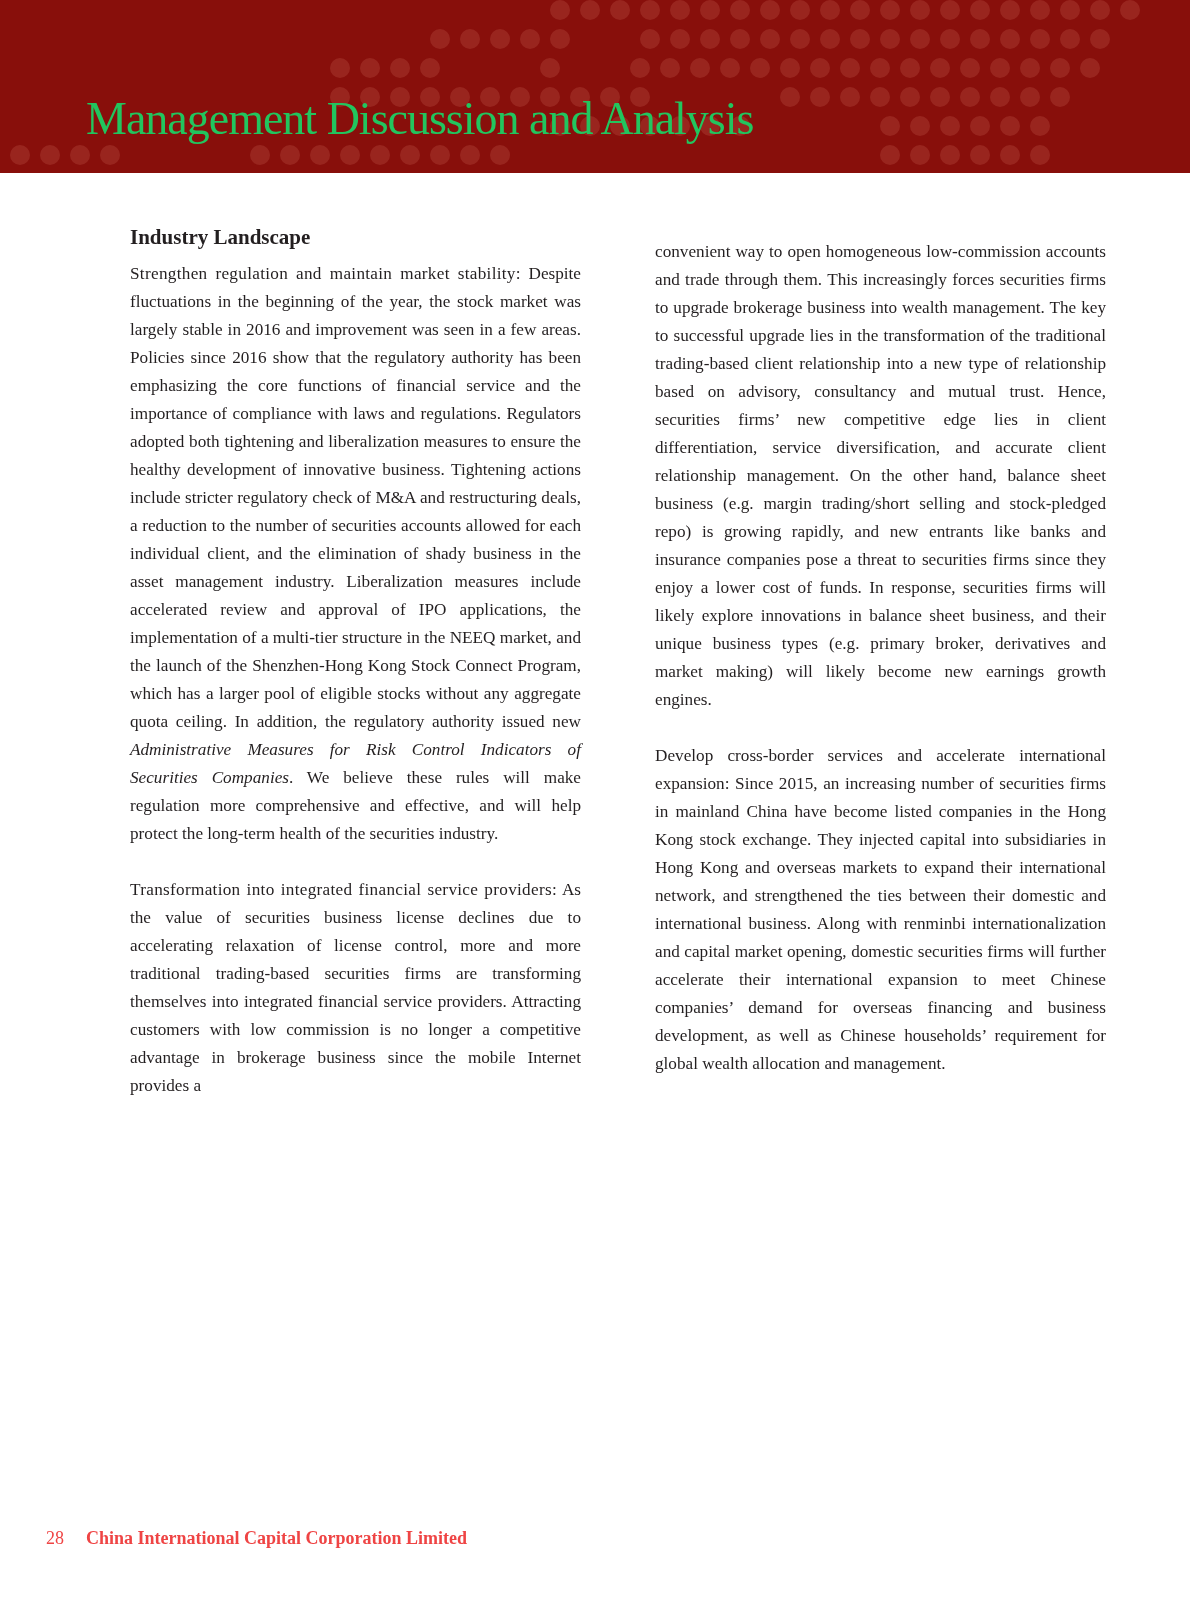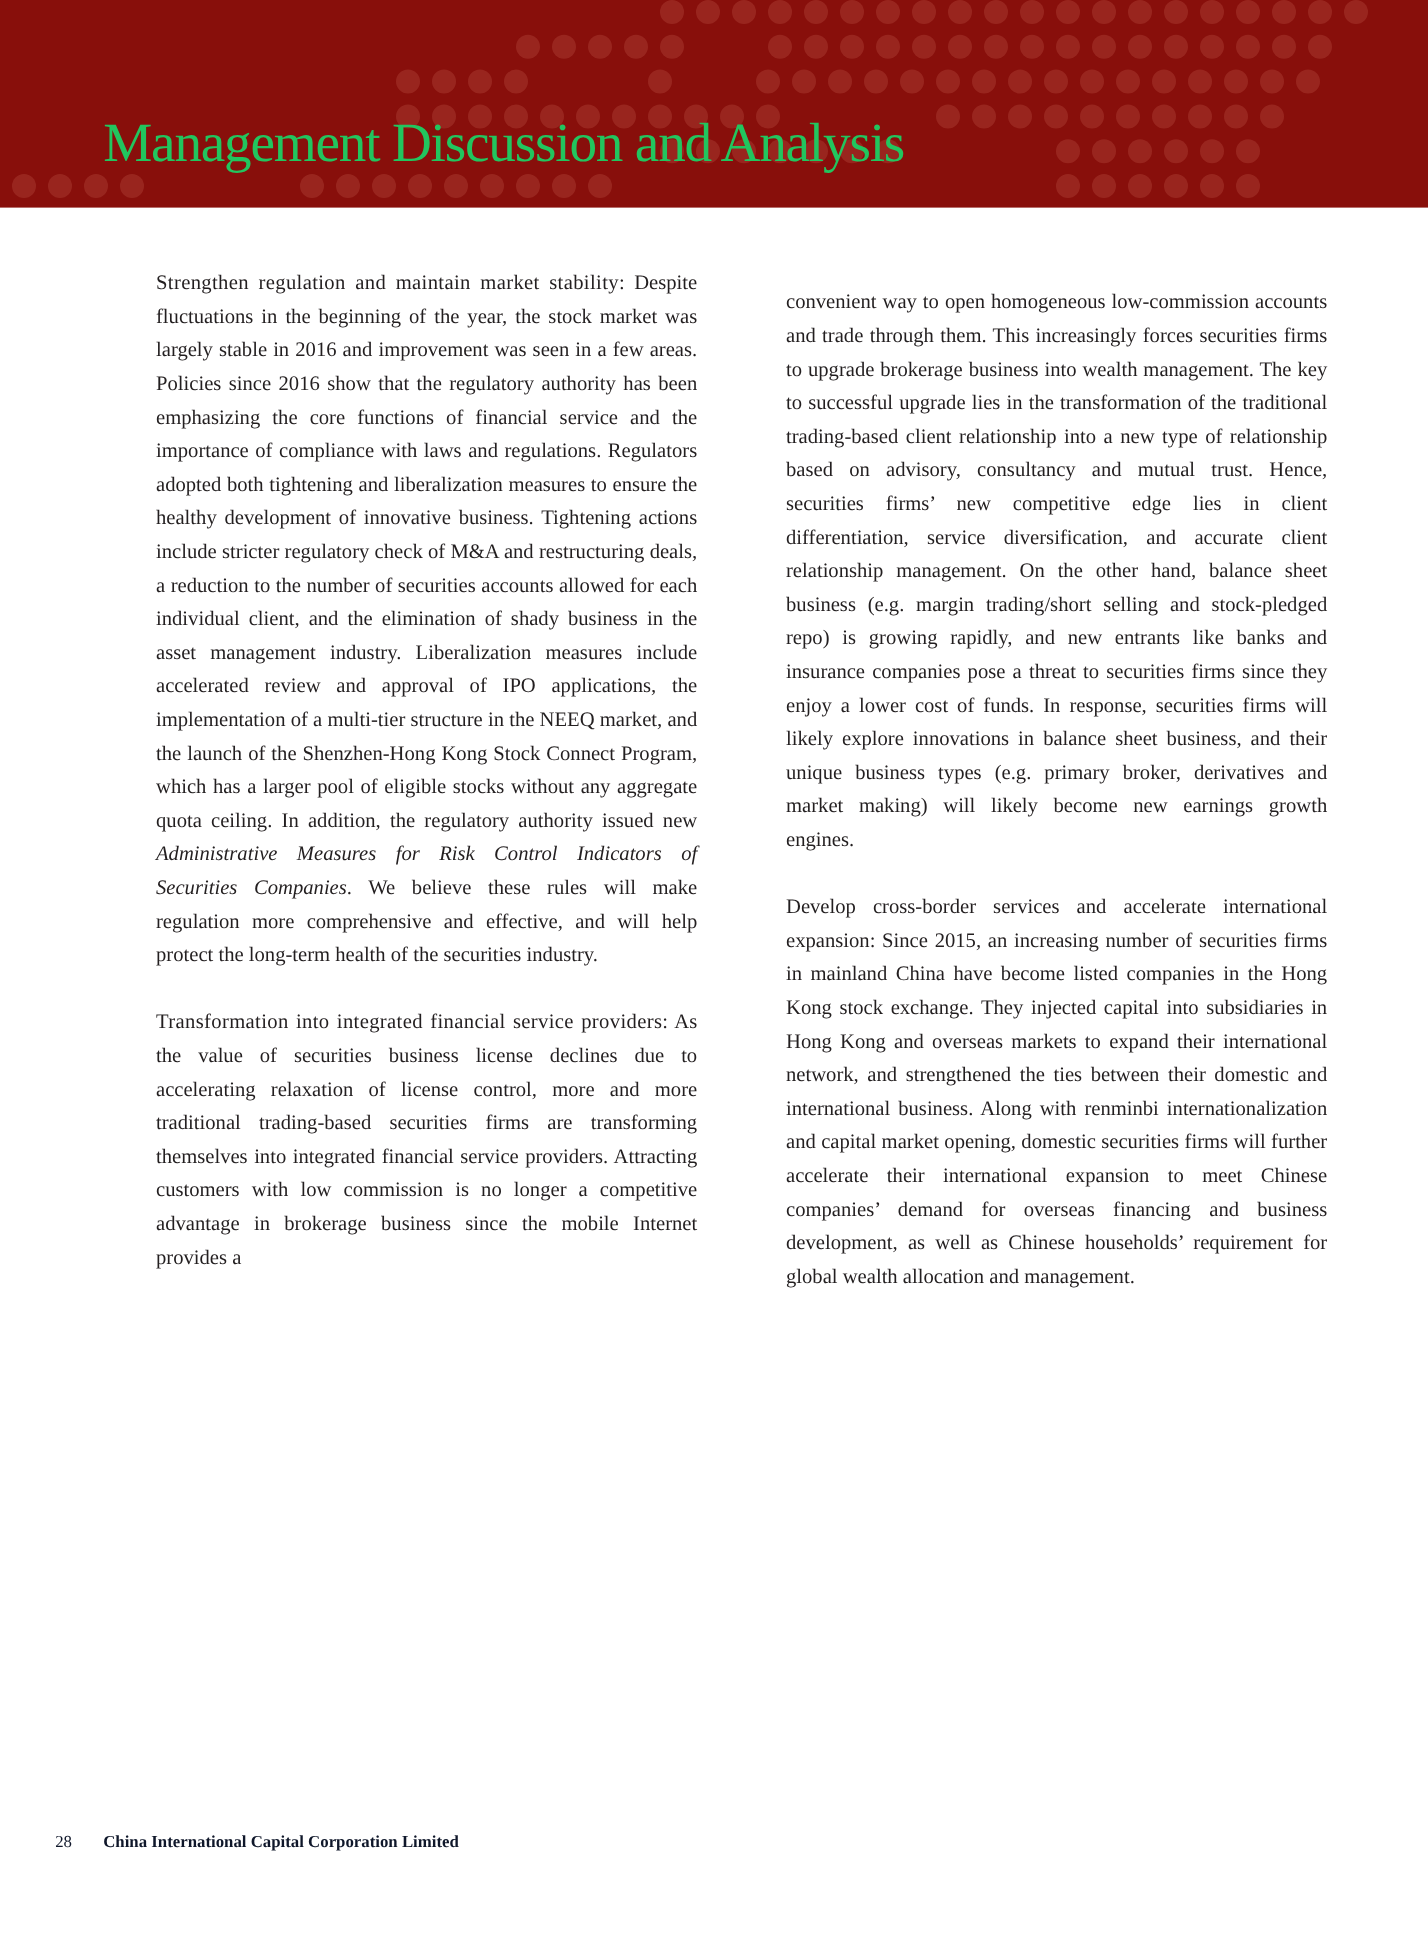--- a/index.html
+++ b/index.html
@@ -11,21 +11,21 @@
                 color: #22c55e; letter-spacing: -1px; white-space: nowrap; }
   .col { position: absolute; top: 222px; width: 451px; font-size: 17.2px; line-height: 28px;
          text-align: justify; }
   .col-left { left: 130px; }
   .col-right { left: 655px; top: 238px; }
   .section-title { margin: 0 0 8px 0; font-size: 21px; font-weight: bold; line-height: 30px; }
   p { margin: 0 0 28px 0; }
   .lead { font-weight: normal; }
   .letter-wide { letter-spacing: 0.3px; }
   em { }
-  .footer { position: absolute; left: 46px; top: 1528px; font-size: 14px; color: #0f172a; white-space: nowrap; }
+  .footer { position: absolute; left: 46px; top: 1528px; font-size: 18px; color: #ef4444; white-space: nowrap; }
   .footer .pnum { display: inline-block; width: 40px; }
   .footer .company { font-weight: bold; }
 </style>
 </head>
 <body>
 
 <div class="header">
   <svg id="dots" width="1190" height="173">
       <circle cx="560" cy="10" r="10" fill="#a8382f" fill-opacity="0.55"></circle>
       <circle cx="590" cy="10" r="10" fill="#a8382f" fill-opacity="0.55"></circle>
@@ -140,20 +140,21 @@
       <circle cx="920" cy="155" r="10" fill="#a8382f" fill-opacity="0.55"></circle>
       <circle cx="950" cy="155" r="10" fill="#a8382f" fill-opacity="0.55"></circle>
       <circle cx="980" cy="155" r="10" fill="#a8382f" fill-opacity="0.55"></circle>
       <circle cx="1010" cy="155" r="10" fill="#a8382f" fill-opacity="0.55"></circle>
       <circle cx="1040" cy="155" r="10" fill="#a8382f" fill-opacity="0.55"></circle>
     </svg>
   <h1 class="page-title">Management Discussion and Analysis</h1>
 </div>
 
 <div class="col col-left">
+  <h2 class="section-title">Industry Landscape</h2>
   <p>
     <span class="lead letter-wide">Strengthen regulation and maintain market stability:</span><span> Despite fluctuations in the beginning of the year, the stock market was largely stable in 2016 and improvement was seen in a few areas. Policies since 2016 show that the regulatory authority has been emphasizing the core functions of financial service and the importance of compliance with laws and regulations. Regulators adopted both tightening and liberalization measures to ensure the healthy development of innovative business. Tightening actions include stricter regulatory check of M&amp;A and restructuring deals, a reduction to the number of securities accounts allowed for each individual client, and the elimination of shady business in the asset management industry. Liberalization measures include accelerated review and approval of IPO applications, the implementation of a multi-tier structure in the NEEQ market, and the launch of the Shenzhen-Hong Kong Stock Connect Program, which has a larger pool of eligible stocks without any aggregate quota ceiling. In addition, the regulatory authority issued new </span><em>Administrative Measures for Risk Control Indicators of Securities Companies</em><span>. We believe these rules will make regulation more comprehensive and effective, and will help protect the long-term health of the securities industry.</span>
   </p>
   <p>
     <span class="lead letter-wide">Transformation into integrated financial service providers:</span><span> As the value of securities business license declines due to accelerating relaxation of license control, more and more traditional trading-based securities firms are transforming themselves into integrated financial service providers. Attracting customers with low commission is no longer a competitive advantage in brokerage business since the mobile Internet provides a</span>
   </p>
 </div>
 
 <div class="col col-right">
   <p>

